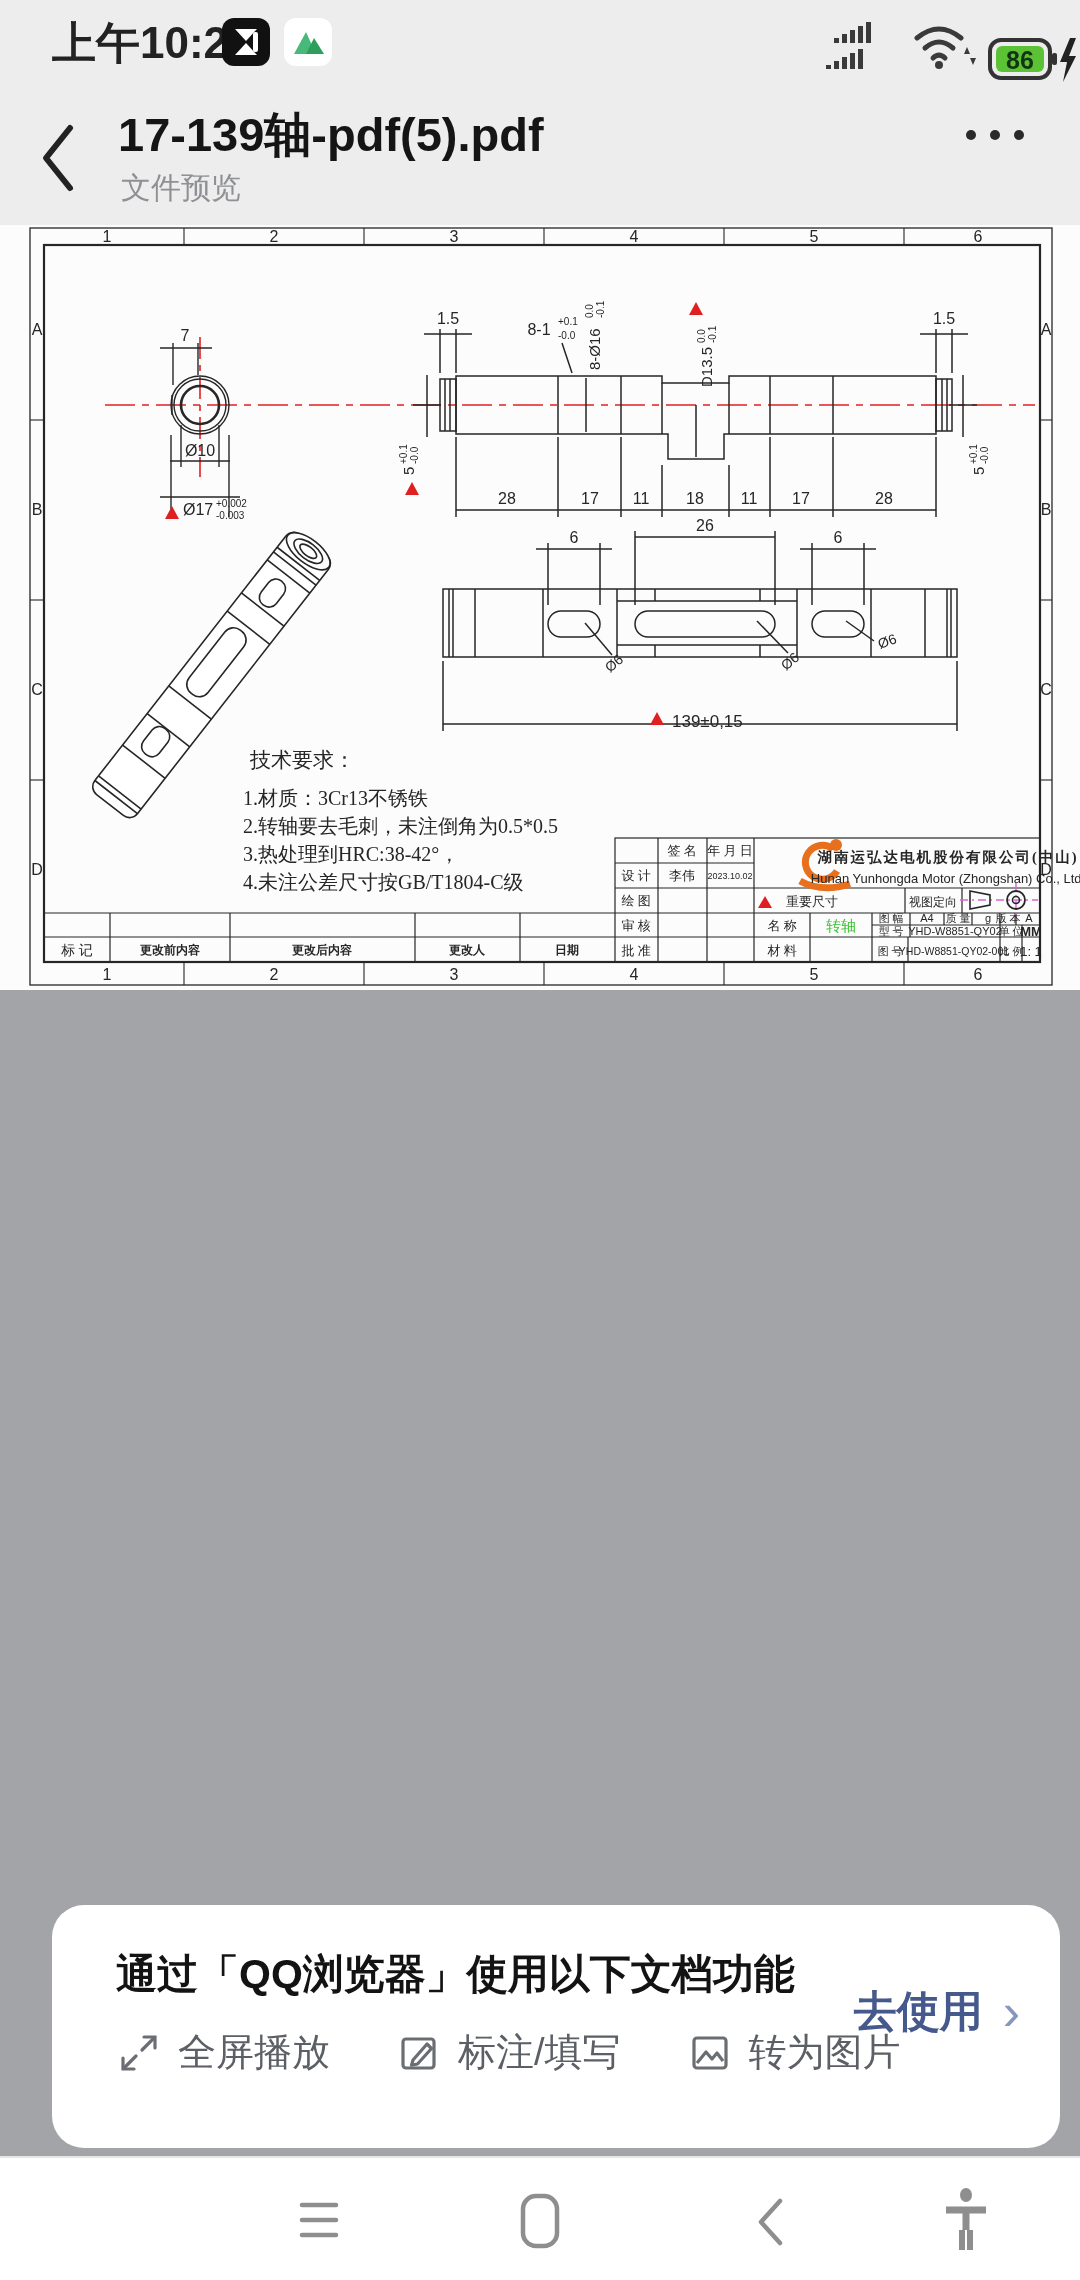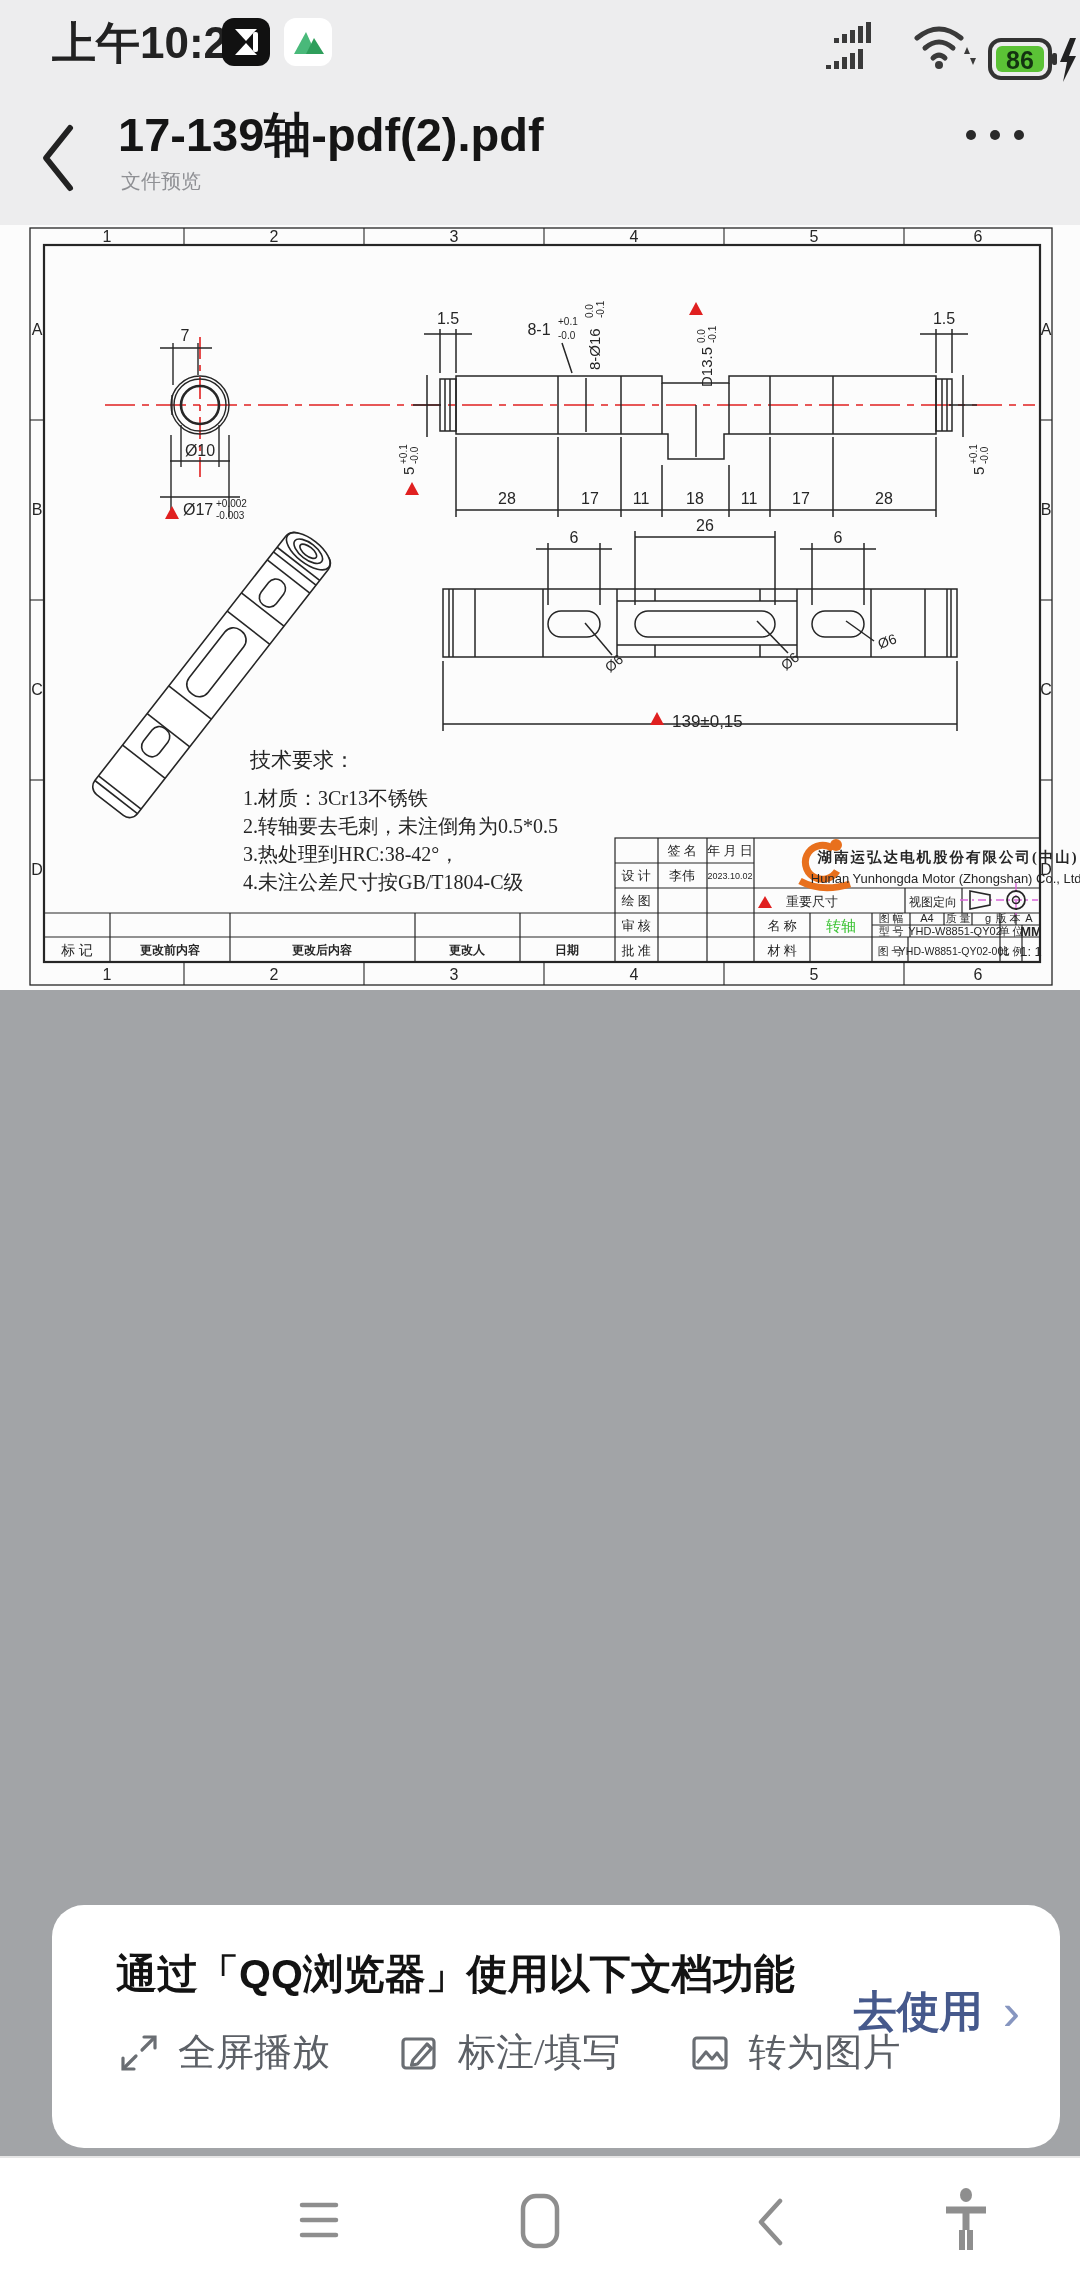--- a/index.html
+++ b/index.html
@@ -5,31 +5,31 @@
   html,body{margin:0;padding:0;background:#555;}
   .screen{position:relative;width:1080px;height:2280px;background:#a2a4a7;overflow:hidden;
     font-family:"Liberation Sans",sans-serif;}
   .abs{position:absolute;}
   
   .topchrome{left:0;top:0;width:1080px;height:225px;background:#ededee;border-bottom:2px solid #dcdcdc;}
   .time{left:52px;top:14px;font-size:44px;font-weight:700;color:#222;}
   .appicon{top:18px;width:48px;height:48px;border-radius:12px;}
   .hdr-title{left:118px;top:104px;font-size:47px;font-weight:600;color:#151515;width:840px;
     white-space:nowrap;overflow:hidden;}
-  .hdr-sub{left:121px;top:168px;font-size:20px;color:#8f9094;}
+  .hdr-sub{left:121px;top:168px;font-size:30px;color:#8f9094;}
   .dots{right:56px;top:130px;display:flex;gap:14px;}
   .dots i{width:10px;height:10px;border-radius:50%;background:#2a2a2a;}
   
   .page{left:0;top:225px;width:1080px;height:765px;background:#fcfcfc;}
   
   .sheet{left:52px;top:1905px;width:1008px;height:243px;background:#ffffff;border-radius:32px;}
   .sheet-title{left:64px;top:42px;font-size:41px;font-weight:600;color:#131313;}
   .cta{right:40px;top:78px;font-size:43px;font-weight:600;color:#46598c;display:flex;align-items:center;gap:20px;}
   .cta .chev{font-size:52px;font-weight:400;color:#8796c0;line-height:40px;}
-  .actions{left:64px;top:122px;display:flex;gap:66px;align-items:center;font-family:Liberation Serif, serif;}
+  .actions{left:64px;top:122px;display:flex;gap:66px;align-items:center;}
   .action{display:flex;align-items:center;gap:16px;}
   .action span{font-size:38px;color:#5c6066;}
   
   .nav{left:0;top:2156px;width:1080px;height:124px;background:#fff;border-top:2px solid #e6e6e6;}
   svg text{font-family:"Liberation Sans",sans-serif;}
   svg text.cjk{font-family:"Liberation Serif",serif;}
 </style>
 </head>
 <body>
 
@@ -91,21 +91,21 @@
         <text x="32" y="33" text-anchor="middle" font-size="25" font-weight="700" fill="#133311">86</text>
         <polygon points="82,2 72,26 79,26 75,46 88,20 81,20 88,2" fill="#222"></polygon>
         </svg>
     </div>
 
     <div class="abs" style="left:30px;top:118px;">
       <svg width="56" height="80" viewBox="0 0 56 80">
         <polyline points="40,10 16,40 40,70" fill="none" stroke="#222" stroke-width="6" stroke-linecap="round" stroke-linejoin="round"></polyline>
         </svg>
     </div>
-    <div class="abs hdr-title">17-139轴-pdf(2).pdf</div>
+    <div class="abs hdr-title">17-139轴-pdf(5).pdf</div>
     <div class="abs hdr-sub">文件预览</div>
     <div class="abs dots">
         <i></i>
         <i></i>
         <i></i>
       </div>
   </div>
 
   <div class="abs page">
   <svg width="1080" height="765" viewBox="0 0 1080 765">

